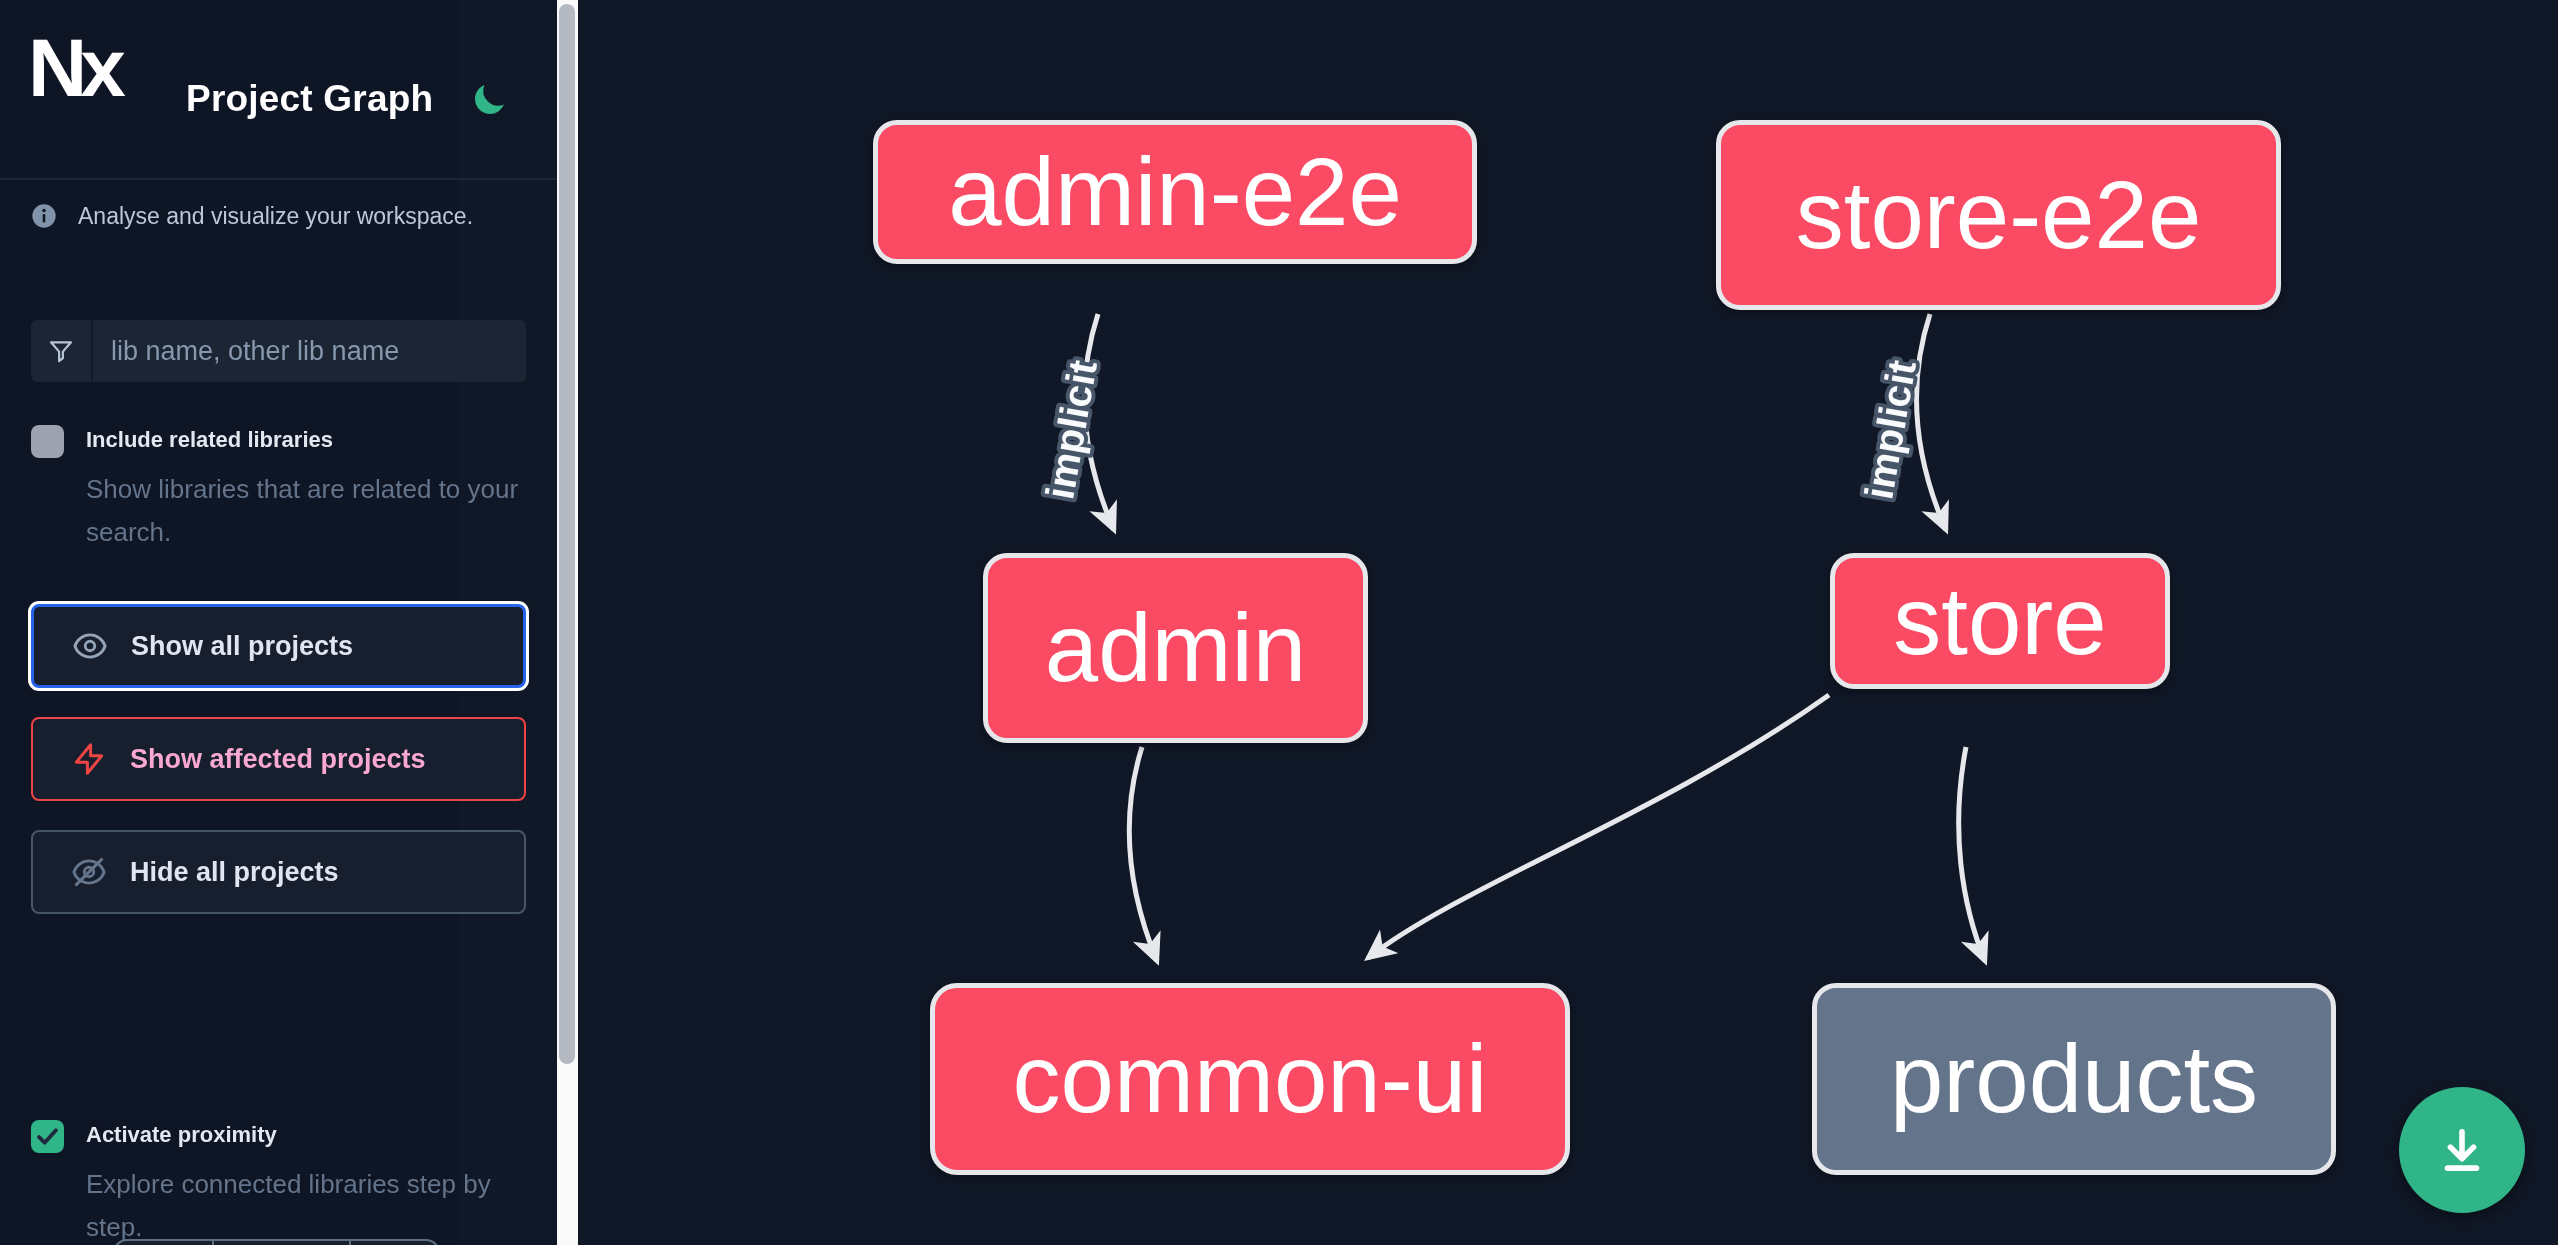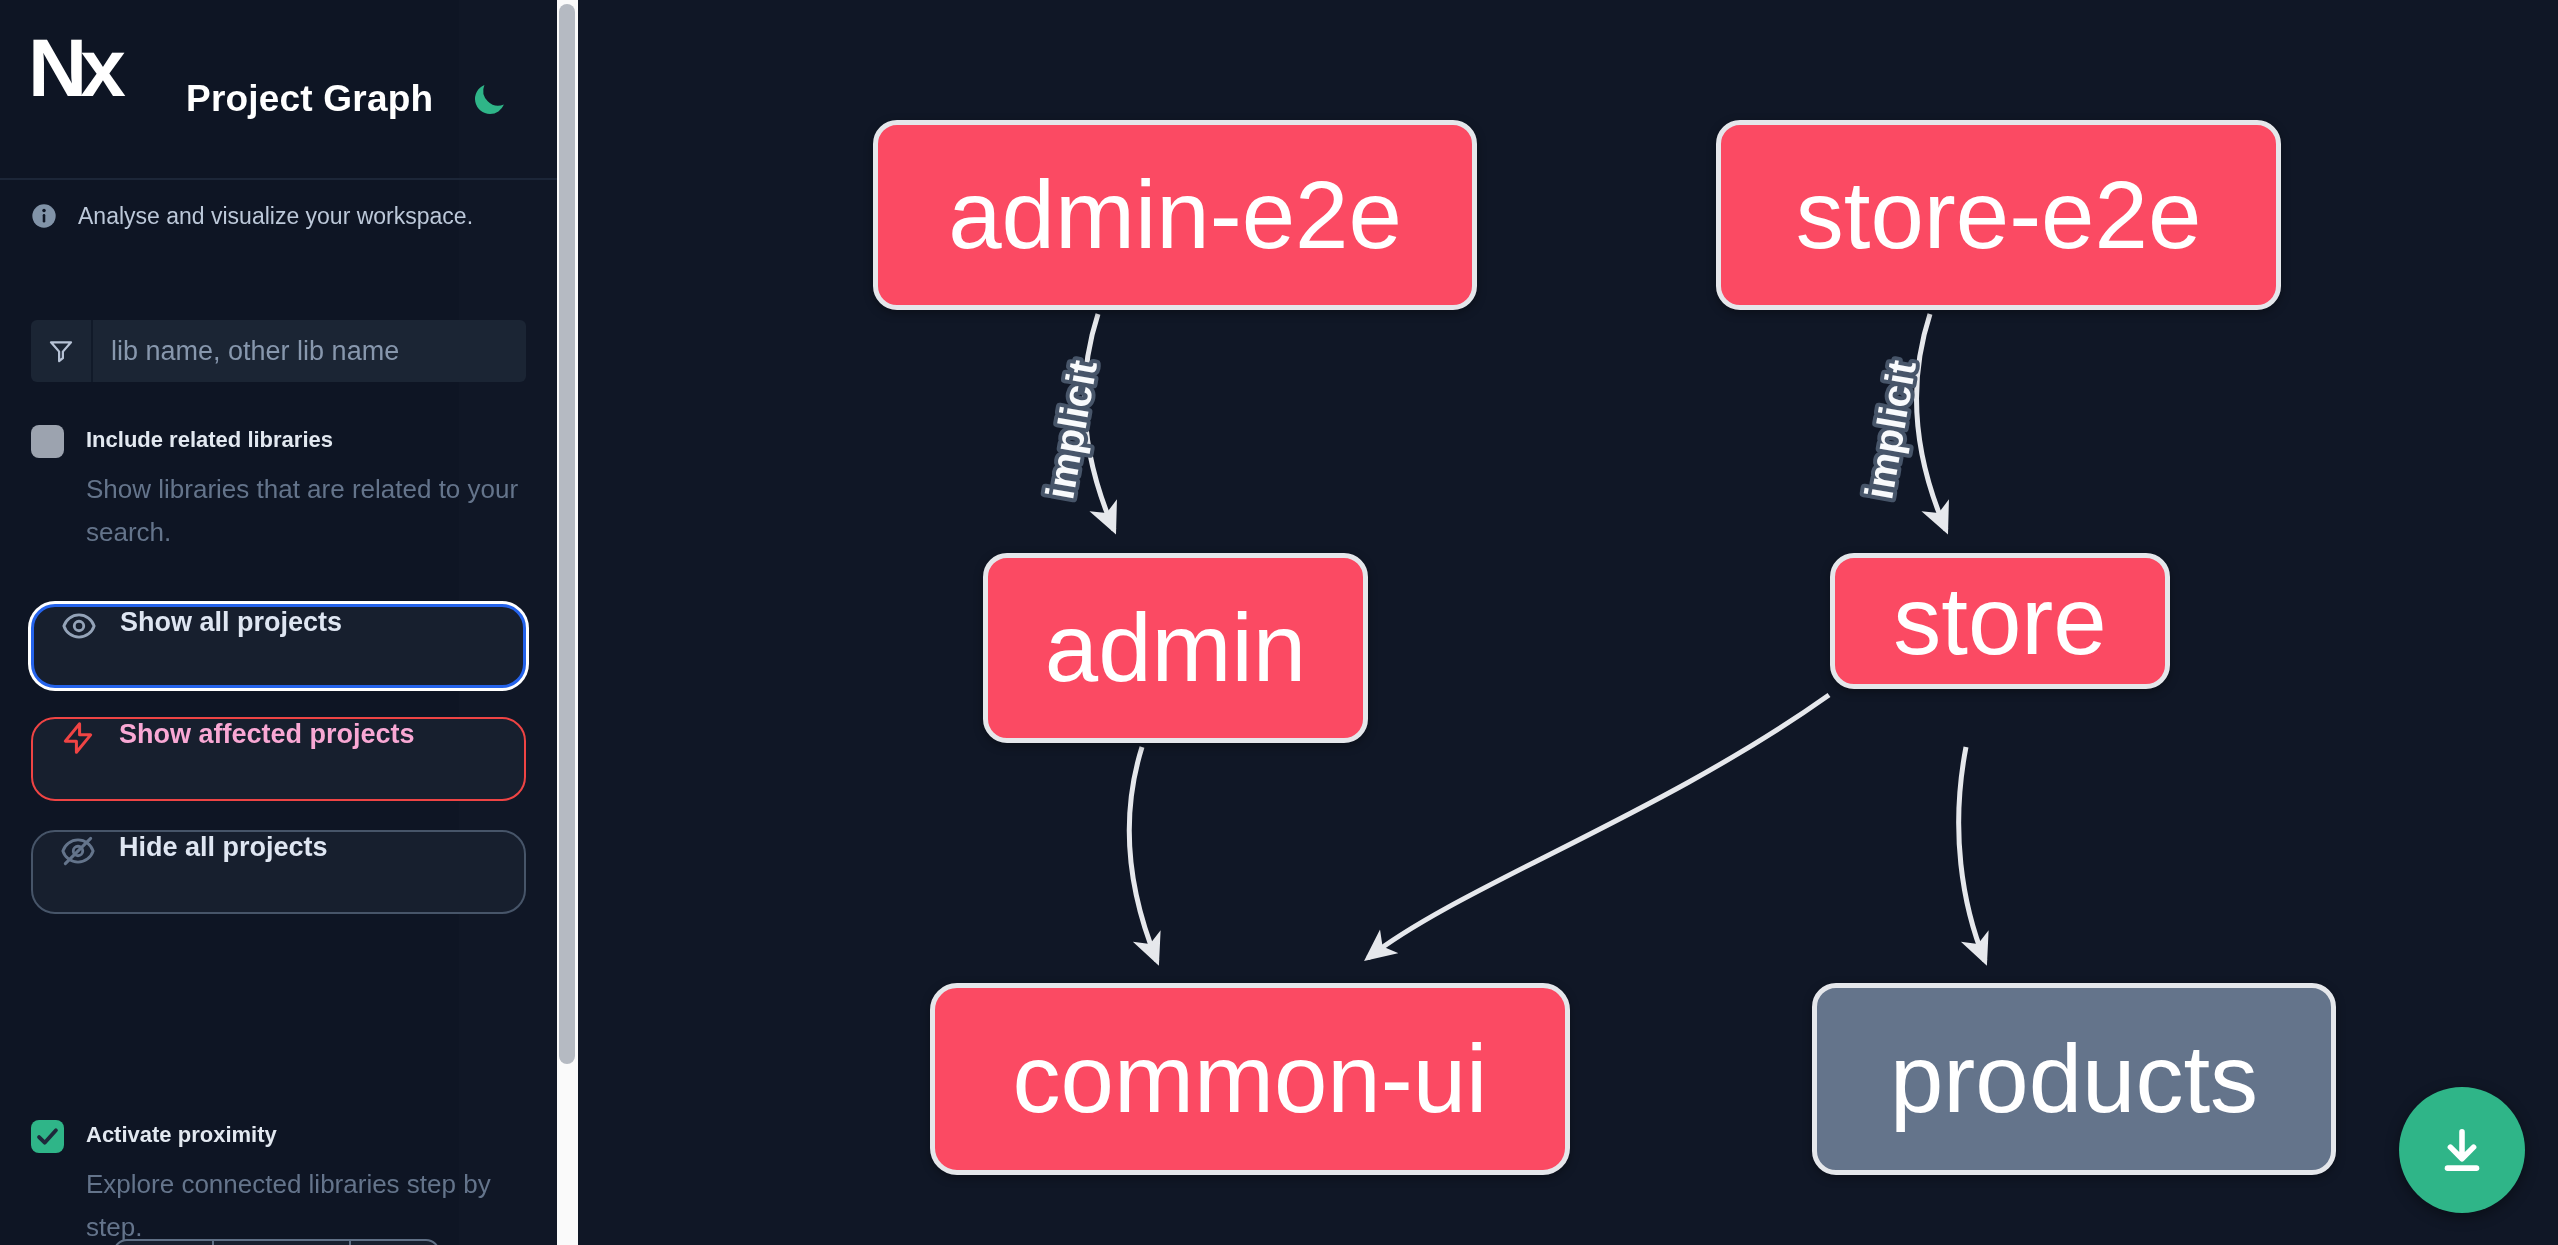--- a/index.html
+++ b/index.html
@@ -57,23 +57,24 @@
   .toggle-label {
     position:absolute; left:55px; top:2px; font-size:22px; font-weight:700; color:#e2e8f0;
     white-space:nowrap;
   }
   .toggle-desc {
     position:absolute; left:55px; top:43px; width:462px; font-size:26px; color:#64748b;
     line-height:43px;
   }
 
   .side-btn {
-    position:absolute; left:31px; width:495px; height:84px; border-radius:24px;
-    background:#171f2e; display:flex; cursor:pointer;
+    position:absolute; left:31px; width:495px; height:84px; border-radius:8px;
+    background:#171f2e; display:flex; align-items:center; cursor:pointer;
     border:2px solid #475569;
+    padding-left:11px;
   }
   .side-btn .ic { margin-left:26px; width:38px; height:38px; flex:0 0 auto; }
   .side-btn .lbl { margin-left:22px; font-size:27px; font-weight:700; color:#dfe6f2; white-space:nowrap; }
   .btn-focused { border:3px solid #2563eb; box-shadow:0 0 0 3px #ffffff; }
   .btn-affected { border:2px solid #ef4444; }
   .btn-affected .lbl { color:#f9a8d4; }
 
   .segmented {
     position:absolute; left:113px; top:1239px; width:327px; height:40px;
     background:#18202f; border:2px solid #5f6f85; border-radius:14px 14px 0 0;
@@ -97,21 +98,21 @@
 
   .node {
     position:absolute; border:5px solid #e5e7eb; border-radius:24px;
     display:flex; align-items:center; justify-content:center;
     color:#ffffff; font-size:96px; cursor:pointer;
     box-shadow:0 3px 10px rgba(0,0,0,0.35); white-space:nowrap;
   }
   .node-affected { background:#fb4a63; }
   .node-default  { background:#64748b; }
 
-  .n-admin-e2e { left:295px;  top:120px; width:604px; height:190px; }
+  .n-admin-e2e { left:295px;  top:120px; width:604px; height:144px; }
   .n-store-e2e { left:1138px; top:120px; width:565px; height:190px; }
   .n-admin     { left:405px;  top:553px; width:385px; height:190px; }
   .n-store     { left:1252px; top:553px; width:340px; height:136px; }
   .n-common-ui { left:352px;  top:983px; width:640px; height:192px;border-radius:27px; }
   .n-products  { left:1234px; top:983px; width:524px; height:192px; }
 
   .download-btn {
     position:absolute; left:1821px; top:1087px; width:126px; height:126px;
     border-radius:50%; background:#2fb588; border:none; cursor:pointer;
     display:flex; align-items:center; justify-content:center;

